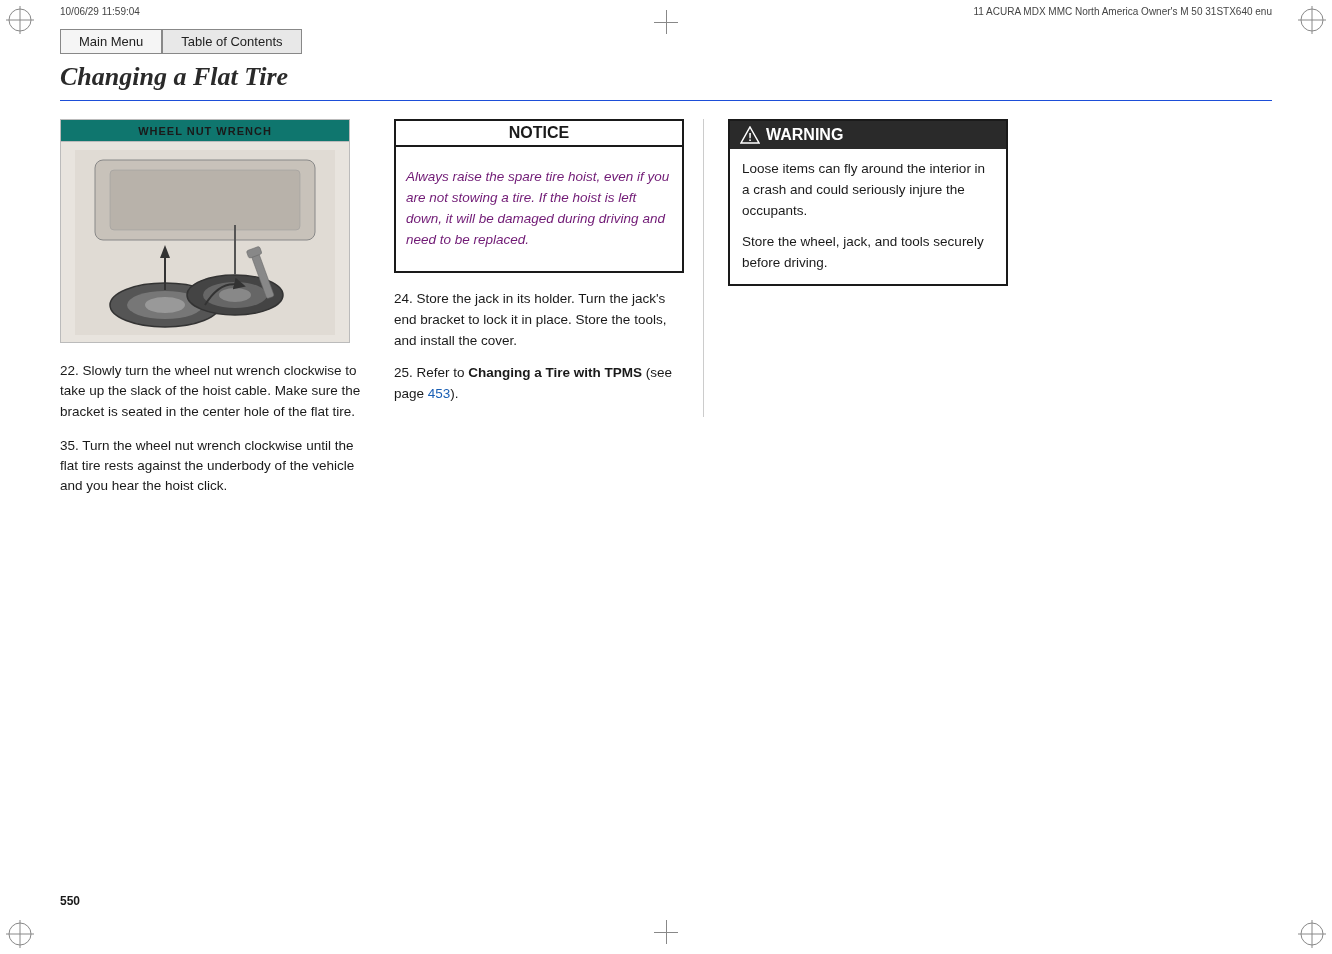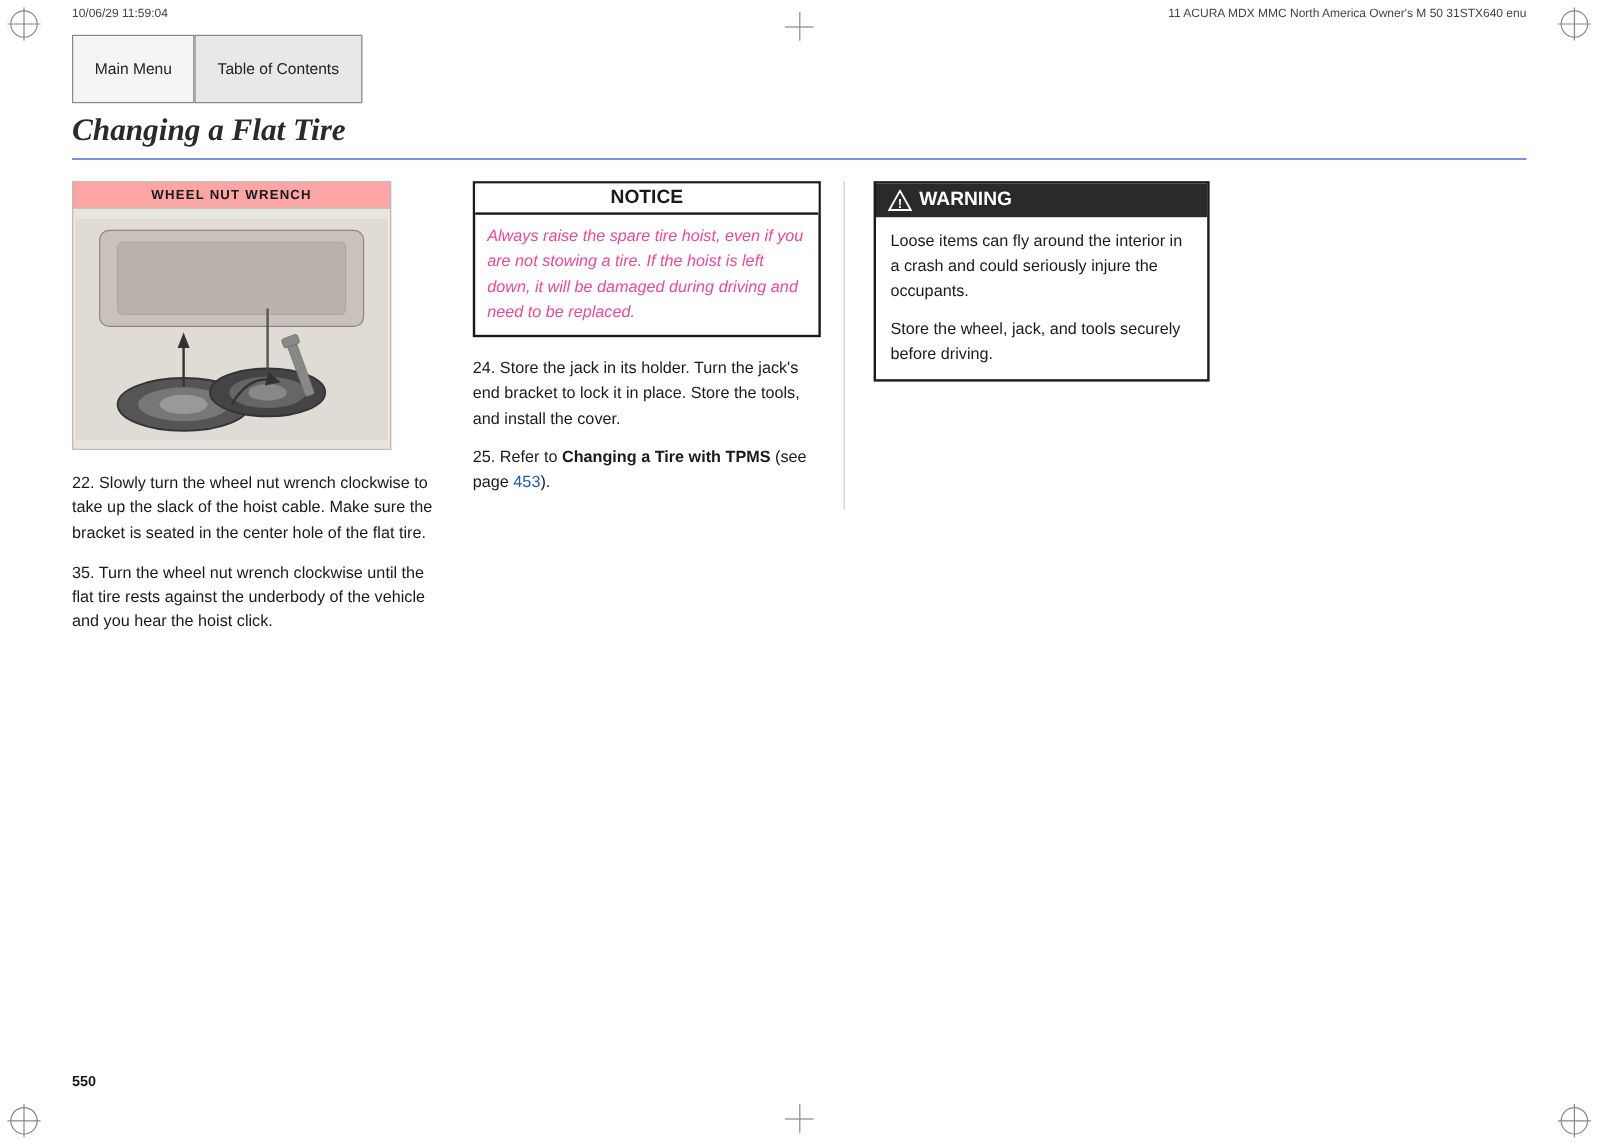--- a/index.html
+++ b/index.html
@@ -65,21 +65,21 @@
       height: 28px;
     }
 
     .circle-tl { top: 6px; left: 6px; }
     .circle-tr { top: 6px; right: 6px; }
     .circle-bl { bottom: 6px; left: 6px; }
     .circle-br { bottom: 6px; right: 6px; }
     .nav-btn {
       border: 1px solid #888;
       background: #f5f5f5;
-      padding: 20px 18px;
+      padding: 4px 18px;
       font-size: 13px;
       cursor: pointer;
       color: #222;
     }
     .nav-btn:first-child {
       border-right: 1px solid #888;
     }
     .nav-btn.active {
       background: #e8e8e8;
     }
@@ -108,25 +108,25 @@
 
     
     .left-col {
       width: 310px;
       flex-shrink: 0;
     }
 
     
     .illustration-box {
       border: 1px solid #bbb;
-      background: #fca5a5;
+      background: #0f766e;
       padding: 0;
       margin-bottom: 18px;
       position: relative;
-      width: 266px;
+      width: 290px;
     }
     .illustration-label {
       text-align: center;
       font-size: 11px;
       font-weight: bold;
       letter-spacing: 1px;
       padding: 5px 4px 4px;
       color: #1a1a1a;
       border-bottom: 1px solid #bbb;
     }
@@ -176,25 +176,25 @@
       background: #fff;
       text-align: center;
       font-size: 16px;
       font-weight: bold;
       padding: 3px 8px;
       border-bottom: 2px solid #1a1a1a;
       color: #1a1a1a;
       font-family: Arial, sans-serif;
     }
     .notice-body {
-      padding: 8px 10px;
+      padding: 20px 10px;
       font-size: 13.5px;
       font-style: italic;
       line-height: 1.55;
-      color: #ec4899;
+      color: #701a75;
     }
 
     
     .right-col {
       flex: 1;
     }
 
     
     .warning-box {
       background: #fff;

